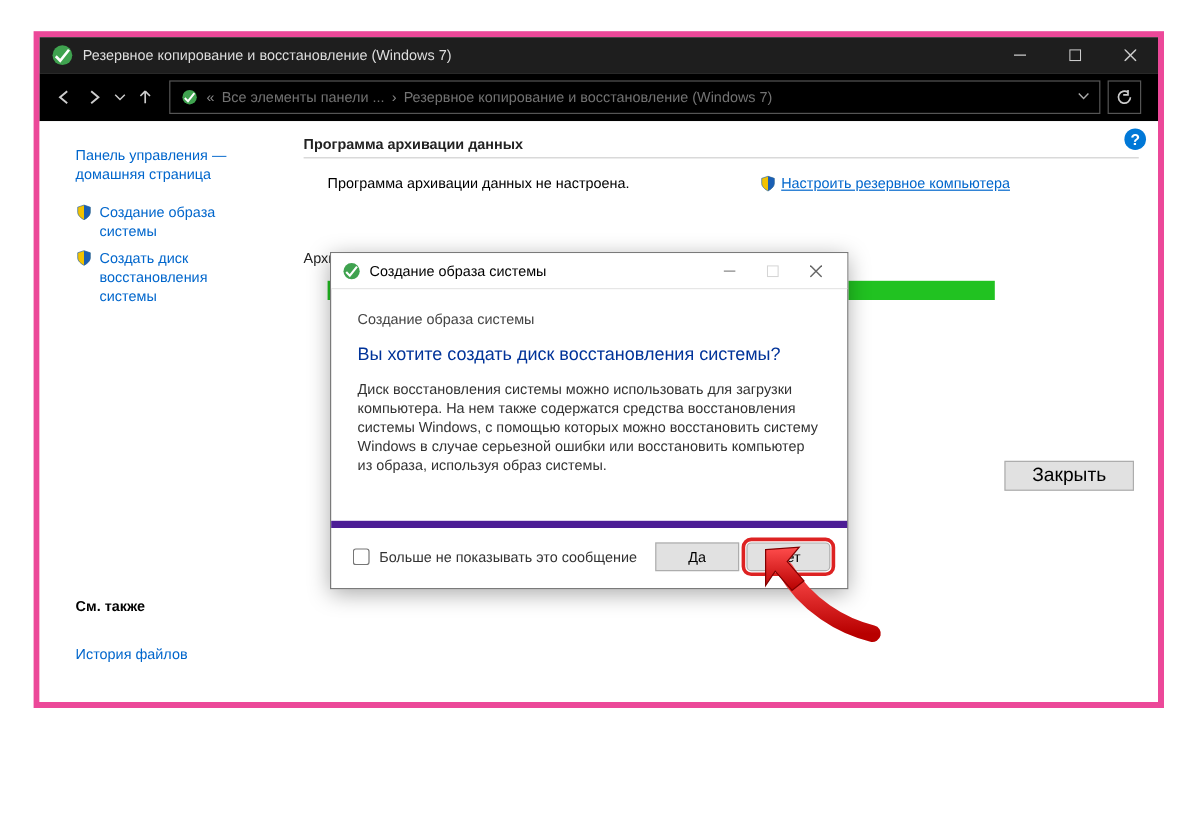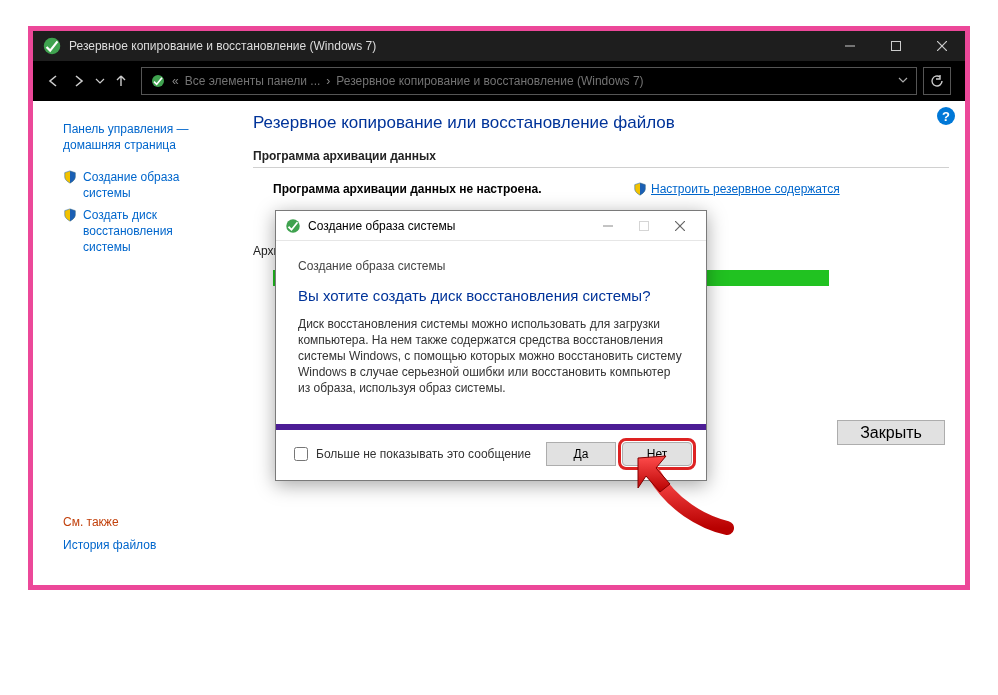--- a/index.html
+++ b/index.html
@@ -31,45 +31,45 @@
   .content { position:absolute; top:70px; left:0; right:0; bottom:0; background:#fff; }
 
   .help-icon { position:absolute; top:6px; right:10px; width:18px; height:18px; border-radius:50%; background:#0078d7; color:#fff; font-size:13px; font-weight:bold; display:flex; align-items:center; justify-content:center; }
 
   .left-panel { position:absolute; left:0; top:0; bottom:0; width:206px; padding:20px 10px 10px 30px; font-size:12px; }
   .left-panel a { color:#0066cc; text-decoration:none; display:block; line-height:16px; }
   .cp-home { margin-bottom:16px; }
   .shield-item { display:flex; align-items:flex-start; margin-bottom:6px; }
   .shield-item .shield { width:14px; height:14px; margin-right:6px; margin-top:1px; flex-shrink:0; }
   .see-also { position:absolute; bottom:24px; left:30px; width:160px; }
-  .see-also .hdr { color:#c2410c; font-size:12px; margin-bottom:8px; }
+  .see-also .hdr { color:#000000; font-size:12px; margin-bottom:25px;font-weight:bold; }
   .see-also a { margin-bottom:8px; }
 
   .main-panel { position:absolute; left:220px; top:12px; right:16px; bottom:10px; }
   .page-title { color:#003399; font-size:17px; font-weight:400; margin-bottom:16px; }
   .section-hdr { font-size:12px; color:#222; border-bottom:1px solid #d0d0d0; padding-bottom:4px; margin-bottom:10px;font-weight:bold; }
   .status-row { display:flex; align-items:center; font-size:12px; padding:4px 0 14px 20px; }
-  .status-row .txt { flex:0 0 360px;font-weight:bold; }
+  .status-row .txt { flex:0 0 360px; }
   .status-row .cfg-link { color:#0066cc; display:flex; align-items:center; }
   .status-row .cfg-link .shield { width:14px; height:14px; margin-right:4px; }
   .section-hdr2 { font-size:12px; color:#222; padding-bottom:2px; margin-top:34px; margin-bottom:10px; }
   .progress-bar { height:16px; background:#21c221; margin-left:20px; margin-right:120px; }
   .close-row { display:flex; justify-content:flex-end; margin-top:134px; margin-right:4px;}
   .close-btn { width:108px; height:25px; font-size:16px; border:1px solid #adadad; background:#e1e1e1; display:flex; align-items:center; justify-content:center; }
 
   
   .dialog { position:absolute; left:275px; top:210px; width:432px; background:#fff; border:1px solid #7a7a7a; box-shadow:0 4px 18px rgba(0,0,0,0.35); font-size:12px; }
   .dlg-title { height:30px; display:flex; align-items:center; padding:0 8px; background:#fff; border-bottom:1px solid #e6e6e6; }
   .dlg-title .app-icon { width:18px; height:18px; margin-right:6px; }
   .dlg-title .spacer { flex:1; }
   .dlg-win-ctrl { width:36px; height:24px; display:flex; align-items:center; justify-content:center; color:#666; }
   .dlg-body { padding:18px 22px 4px 22px; }
   .dlg-inst { color:#444; margin-bottom:14px; font-size:12px; }
   .dlg-question { color:#003399; font-size:15px; margin-bottom:12px; }
-  .dlg-text { color:#333; font-size:12px; line-height:16px; margin-bottom:24px; }
+  .dlg-text { color:#333; font-size:12px; line-height:16px; margin-bottom:34px; }
   .dlg-footer { border-top:6px solid #4c1d95; padding:12px 14px 14px 18px; display:flex; }
   .dlg-footer label { display:flex; align-items:center; font-size:12px; color:#333; }
   .dlg-footer input[type=checkbox] { width:14px; height:14px; margin-right:8px; }
   .dlg-footer .spacer { flex:1; }
   .dlg-btn { width:70px; height:24px; border:1px solid #adadad; background:#e1e1e1; font-size:12px; margin-left:6px; display:flex; align-items:center; justify-content:center; }
   .dlg-btn.highlight { outline:3px solid #d22; outline-offset:1px; border-radius:4px; }
 
   
   .cursor-arrow { position:absolute; left:632px; top:450px; pointer-events:none; }
 
@@ -191,34 +191,33 @@
         </a>
       </div>
 
       <div class="see-also">
         <div class="hdr">См. также</div>
         <a href="#">История файлов</a>
       </div>
     </div>
 
     <div class="main-panel">
-      <div class="page-title">Резервное копирование или восстановление файлов</div>
 
       <div class="section-hdr">Программа архивации данных</div>
 
       <div class="status-row">
         <span class="txt">Программа архивации данных не настроена.</span>
         <a href="#" class="cfg-link">
           <span class="shield">
             <svg viewBox="0 0 16 16">
                 <path d="M8 1 L14 3 V8 C14 12 8 15 8 15 C8 15 2 12 2 8 V3 Z" fill="#f2c200" stroke="#1a5fb4" stroke-width="0.6"></path>
                 <path d="M8 1 L14 3 V8 C14 12 8 15 8 15 Z" fill="#1a5fb4"></path>
               </svg>
           </span>
-          <span>Настроить резервное содержатся</span>
+          <span>Настроить резервное компьютера</span>
         </a>
       </div>
 
       <div class="section-hdr2">Архива</div>
       <div class="progress-bar"></div>
 
       <div class="close-row">
         <div class="close-btn">Закрыть</div>
       </div>
     </div>

